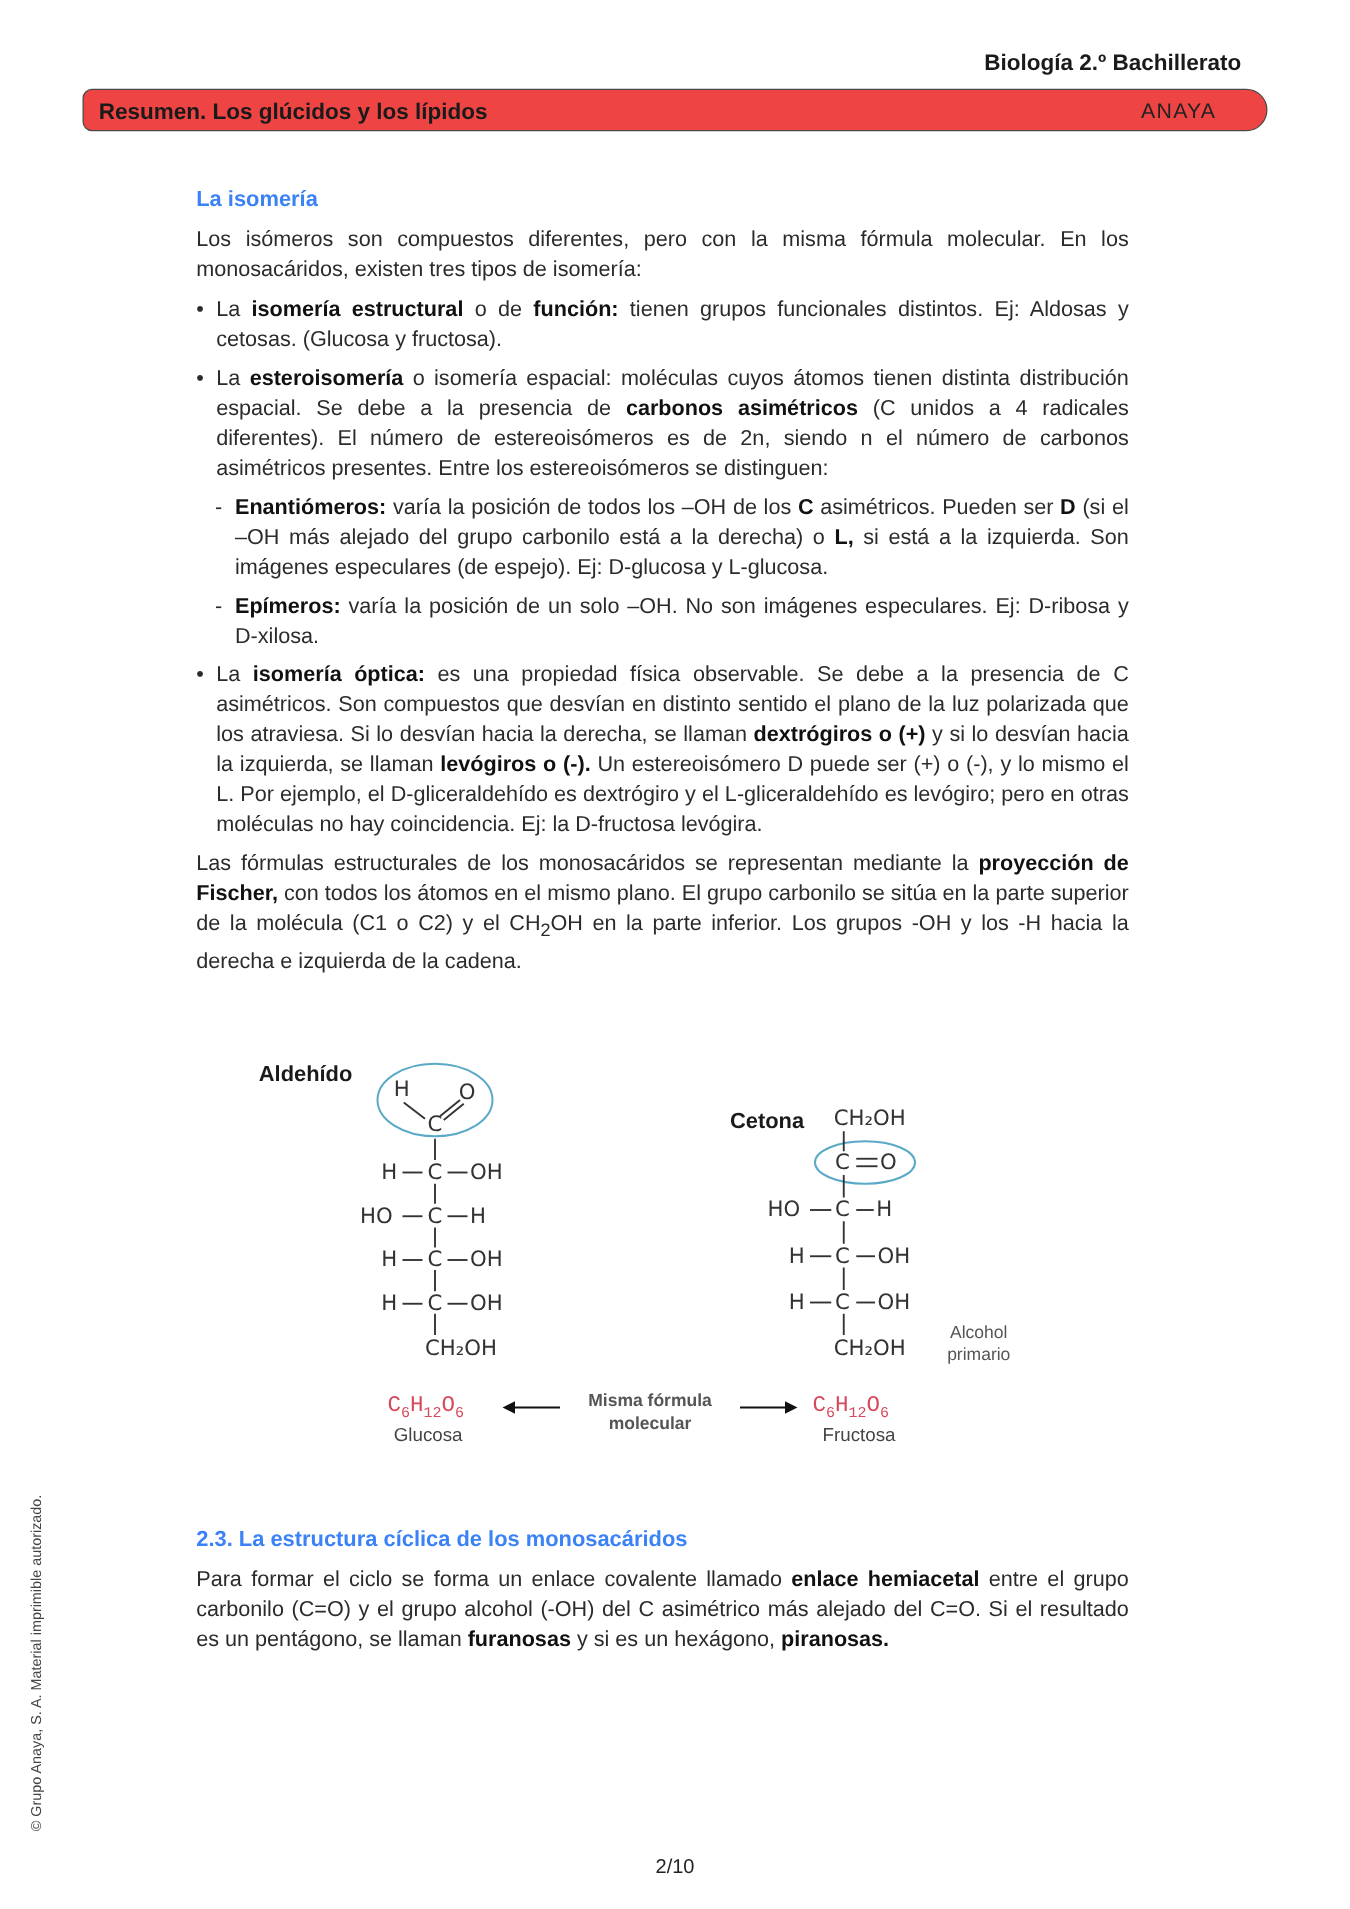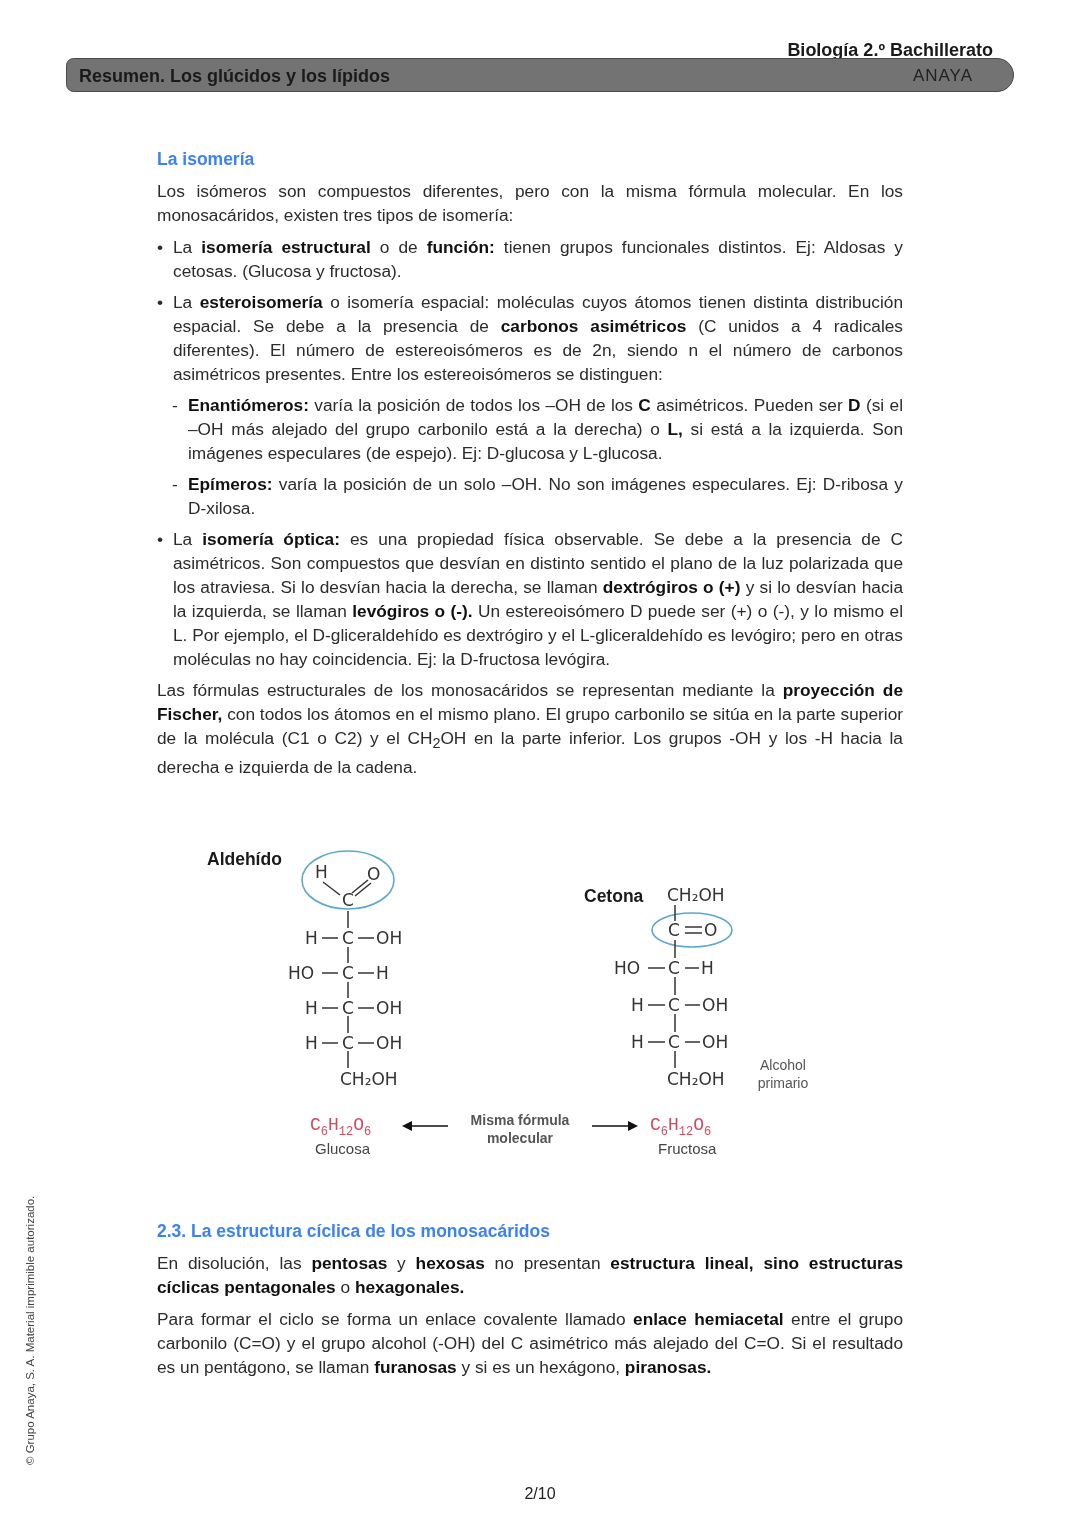--- a/index.html
+++ b/index.html
@@ -1,20 +1,20 @@
 <!DOCTYPE html>
 <html><head>
 <meta charset="utf-8">
 <style>
   html, body { margin:0; padding:0; background:#ffffff; }
   body { width:1080px; height:1527px; position:relative; overflow:hidden;
          font-family:"Liberation Sans", "DejaVu Sans", sans-serif; color:#222; }
   .subject { position:absolute; right:87px; top:40px; font-size:18px; font-weight:bold; color:#1a1a1a; }
-  .header-bar { position:absolute; left:66px; top:58px; width:948px; height:34px;
-                background:#737373; border:1.5px solid #4a4a4a; border-radius:8px 18px 18px 8px / 8px 18px 18px 8px;
+  .header-bar { position:absolute; left:66px; top:71px; width:948px; height:34px;
+                background:#ef4444; border:1.5px solid #4a4a4a; border-radius:8px 18px 18px 8px / 8px 18px 18px 8px;
                 box-sizing:border-box; }
   .header-title { position:absolute; left:12px; top:7px; font-size:18px; font-weight:bold; color:#1a1a1a; }
   .logo { position:absolute; right:40px; top:7px; font-size:17px; letter-spacing:1px; color:#222; font-weight:normal; }
   .side-note { position:absolute; left:24px; top:1465px; transform-origin:0 0; transform:rotate(-90deg);
                font-size:11.5px; color:#444; white-space:nowrap; }
   .content { position:absolute; left:157px; top:147px; width:746px; font-size:17.3px; line-height:24px; color:#2b2b2b; }
   .h { font-weight:bold; color:#3b82f6; font-size:17.5px; margin:0 0 8px 0; }
   p { margin:0 0 8px 0; text-align:justify; }
   b { color:#111; }
   .bullet { position:relative; padding-left:16px; margin:0 0 7px 0; text-align:justify; }
@@ -157,17 +157,16 @@
   <div class="name" style="left:315px;top:1140px;">Glucosa</div>
 
   <div class="small" style="left:458px;top:1111px;width:124px;font-weight:bold;"><span>Misma fórmula</span><br><span>molecular</span></div>
 
   <div class="formula" style="left:650px;top:1115px;"><span>C</span><sub>6</sub><span>H</span><sub>12</sub><span>O</span><sub>6</sub></div>
   <div class="name" style="left:658px;top:1140px;">Fructosa</div>
 </div>
 
 <div class="sec2">
   <div class="h">2.3. La estructura cíclica de los monosacáridos</div>
-  <p><span>En disolución, las </span><b>pentosas</b><span> y </span><b>hexosas</b><span> no presentan </span><b>estructura lineal, sino estructuras cíclicas pentagonales</b><span> o </span><b>hexagonales.</b></p>
   <p><span>Para formar el ciclo se forma un enlace covalente llamado </span><b>enlace hemiacetal</b><span> entre el grupo carbonilo (C=O) y el grupo alcohol (-OH) del C asimétrico más alejado del C=O. Si el resultado es un pentágono, se llaman </span><b>furanosas</b><span> y si es un hexágono, </span><b>piranosas.</b></p>
 </div>
 
 <div class="pagenum">2/10</div>
 
 </body></html>

